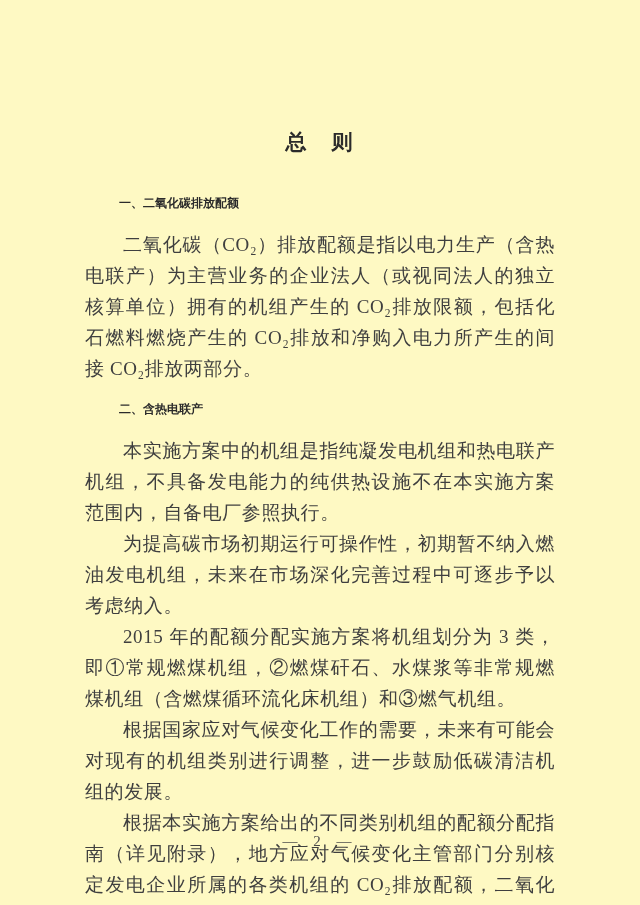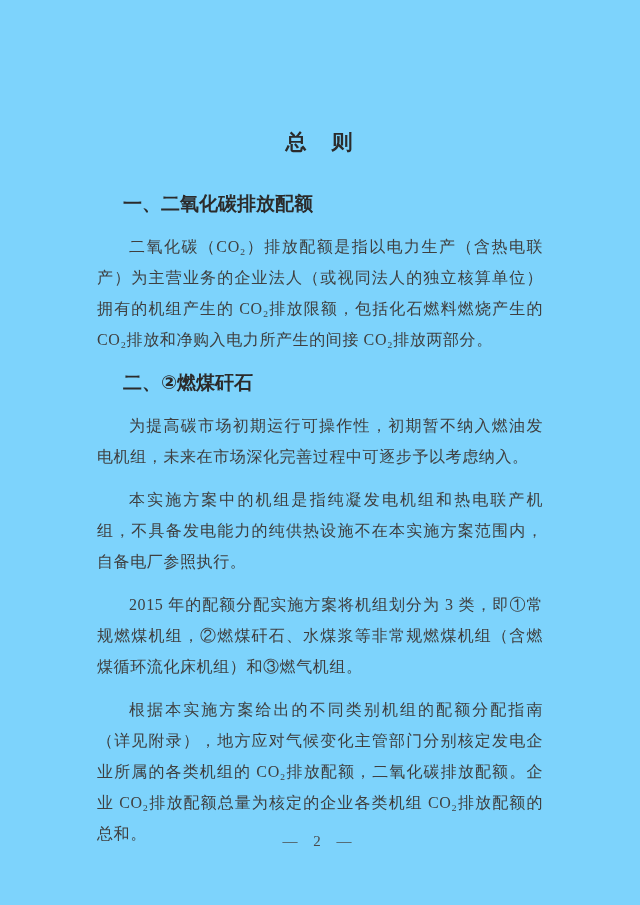--- a/index.html
+++ b/index.html
@@ -4,51 +4,51 @@
 <style>
   html, body {
     margin: 0;
     padding: 0;
     background: #ffffff;
   }
   .page {
     position: relative;
     width: 640px;
     height: 905px;
-    background: #7dd3fc;
+    background: #fef9c3;
     overflow: hidden;
     font-family: "Liberation Serif", "DejaVu Serif", serif;
   }
   .doc-title {
     margin: 0;
     padding-top: 126px;
     text-align: center;
     font-family: "Liberation Sans", "DejaVu Sans", sans-serif;
     font-weight: 700;
     font-size: 21px;
     line-height: 32px;
     letter-spacing: 2px;
     color: #2b2b2b;
   }
   .content {
     margin: 30px 85px 0 85px;
     width: 470px;
   }
   .content h2 {
-    margin: 0;
+    margin: 10px;
     font-family: "Liberation Sans", "DejaVu Sans", sans-serif;
     font-weight: 700;
-    font-size: 19px;
+    font-size: 12px;
     line-height: 31px;
     text-indent: 2em;
     color: #2b2b2b;
   }
   .content p {
-    margin: 12px;
-    font-size: 16px;
+    margin: 0;
+    font-size: 19px;
     line-height: 31px;
     text-indent: 2em;
     text-align: justify;
     letter-spacing: 0.6px;
     color: #3f3f3f;
   }
   .footer {
     position: absolute;
     left: 0;
     top: 833px;
@@ -64,24 +64,25 @@
 
 <div class="page">
 
   <h1 class="doc-title">总　则</h1>
 
   <div class="content">
 
     <h2>一、二氧化碳排放配额</h2>
     <p>二氧化碳（CO₂）排放配额是指以电力生产（含热电联产）为主营业务的企业法人（或视同法人的独立核算单位）拥有的机组产生的 CO₂排放限额，包括化石燃料燃烧产生的 CO₂排放和净购入电力所产生的间接 CO₂排放两部分。</p>
 
-    <h2>二、②燃煤矸石</h2>
+    <h2>二、含热电联产</h2>
+    <p>本实施方案中的机组是指纯凝发电机组和热电联产机组，不具备发电能力的纯供热设施不在本实施方案范围内，自备电厂参照执行。</p>
     <p>为提高碳市场初期运行可操作性，初期暂不纳入燃油发电机组，未来在市场深化完善过程中可逐步予以考虑纳入。</p>
-    <p>本实施方案中的机组是指纯凝发电机组和热电联产机组，不具备发电能力的纯供热设施不在本实施方案范围内，自备电厂参照执行。</p>
     <p>2015 年的配额分配实施方案将机组划分为 3 类，即①常规燃煤机组，②燃煤矸石、水煤浆等非常规燃煤机组（含燃煤循环流化床机组）和③燃气机组。</p>
+    <p>根据国家应对气候变化工作的需要，未来有可能会对现有的机组类别进行调整，进一步鼓励低碳清洁机组的发展。</p>
 
     <p>根据本实施方案给出的不同类别机组的配额分配指南（详见附录），地方应对气候变化主管部门分别核定发电企业所属的各类机组的 CO₂排放配额，二氧化碳排放配额。企业 CO₂排放配额总量为核定的企业各类机组 CO₂排放配额的总和。</p>
 
   </div>
 
   <div class="footer">— 2 —</div>
 
 </div>
 
 </body></html>

